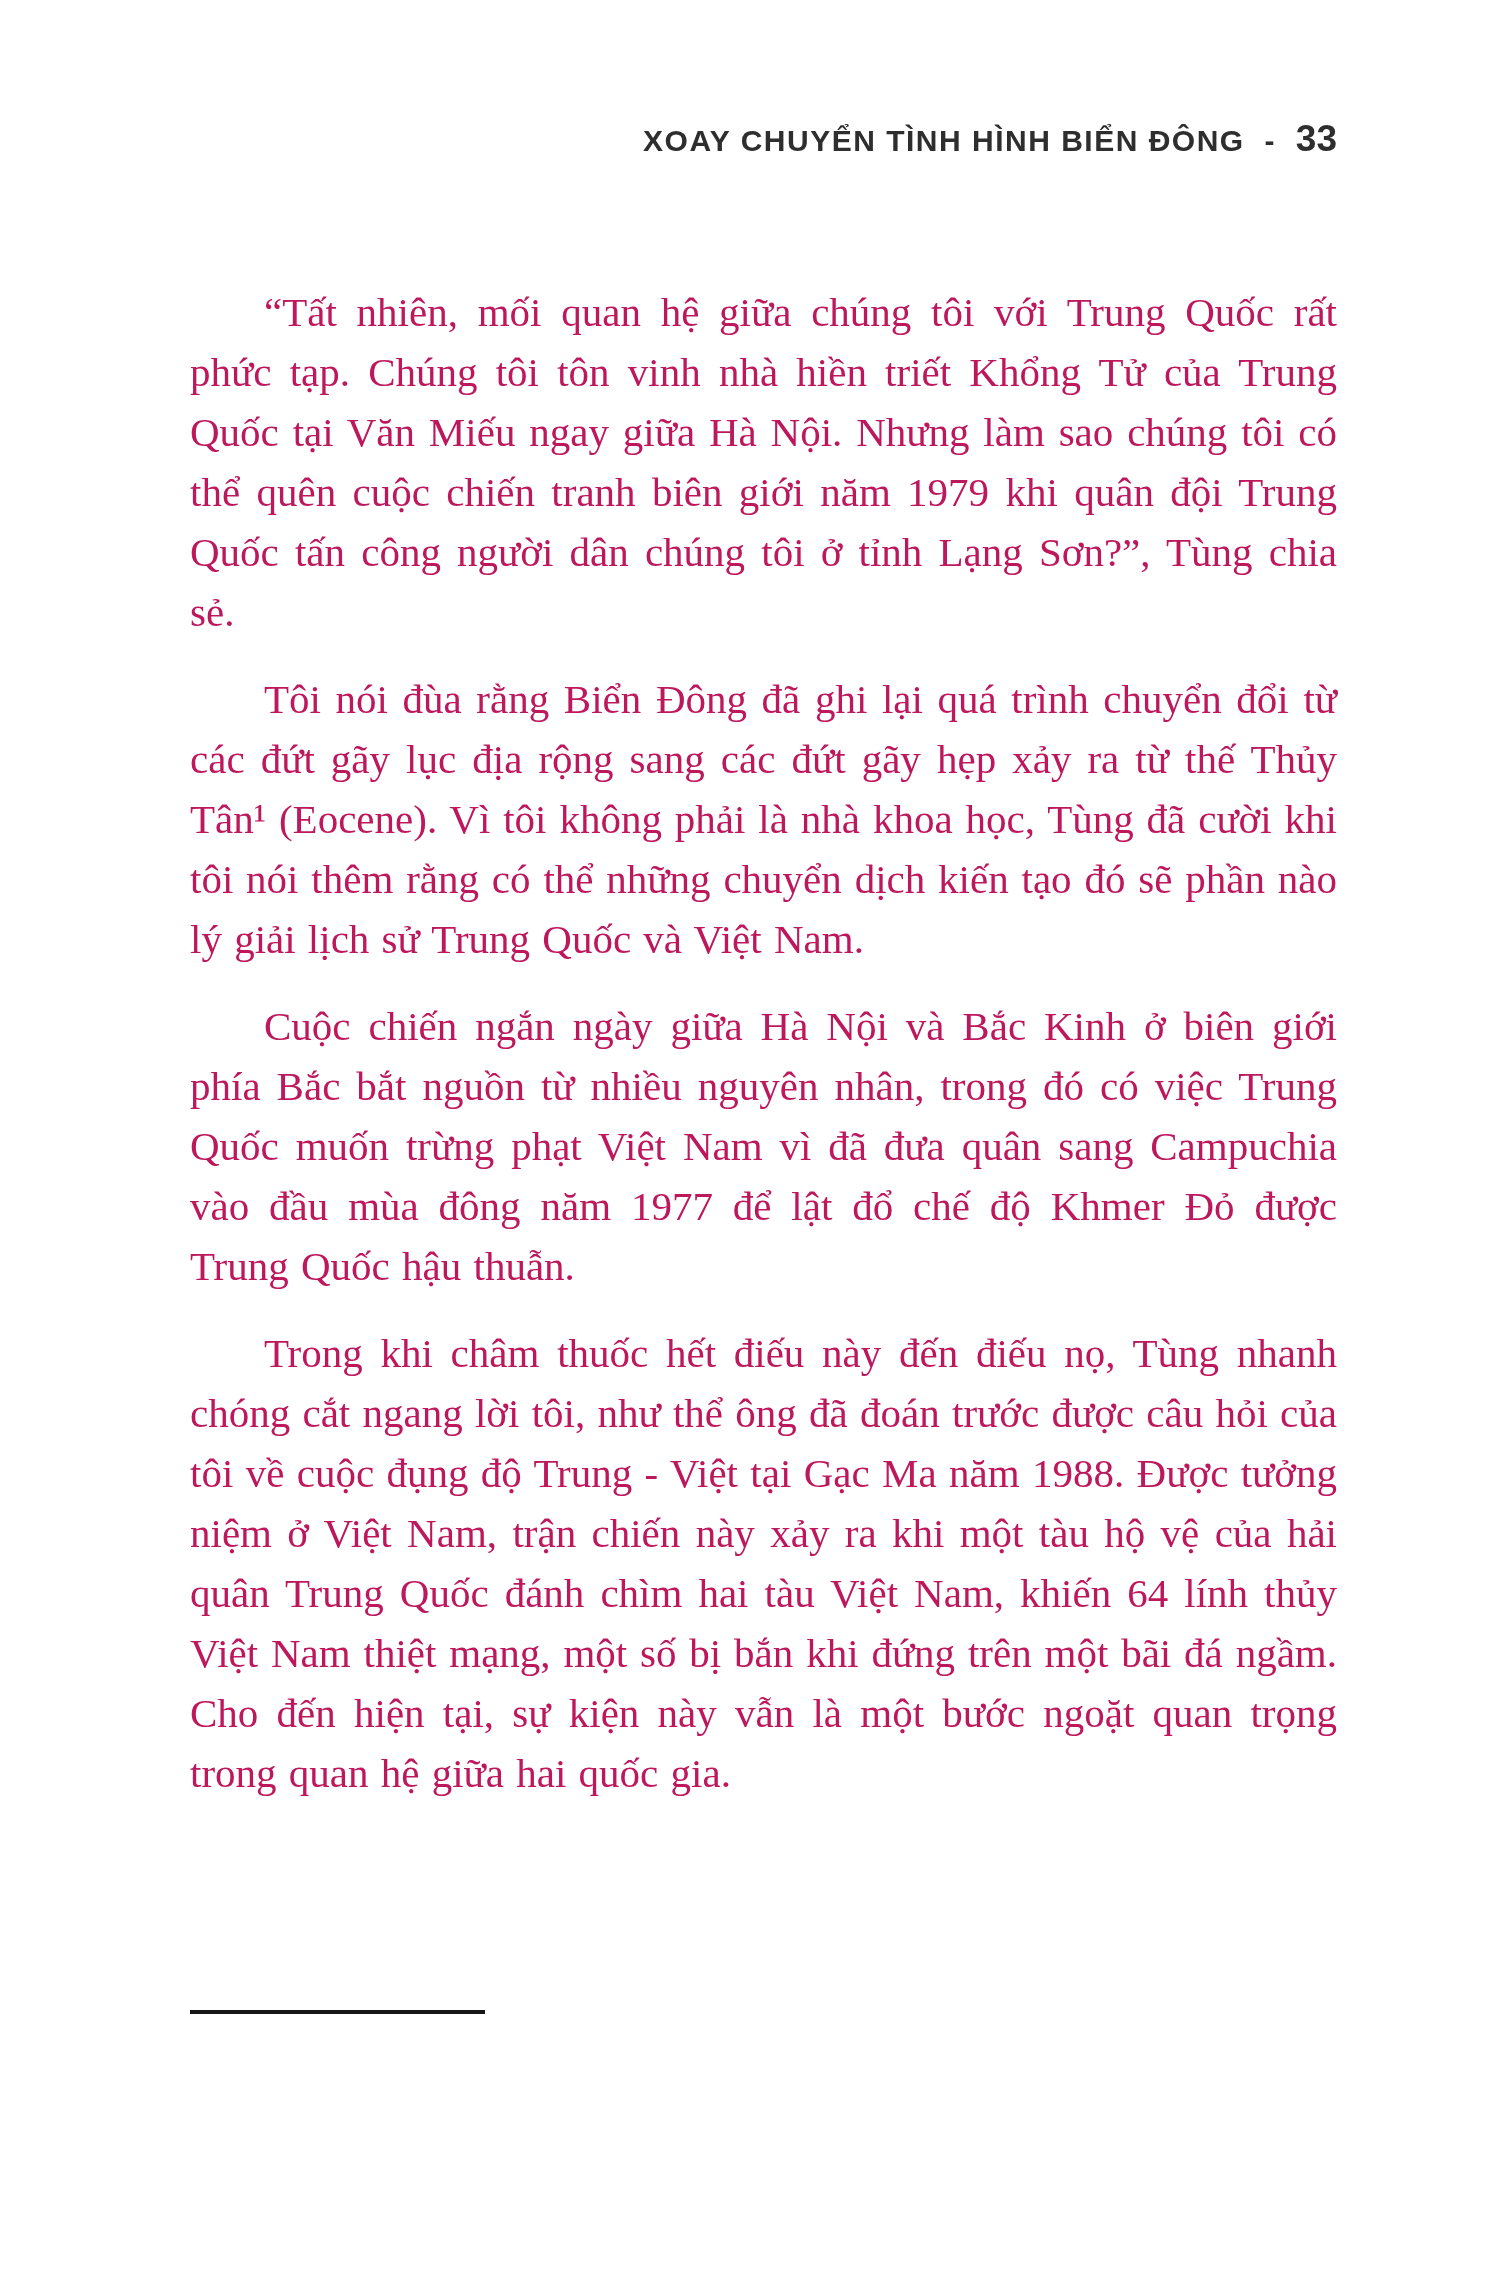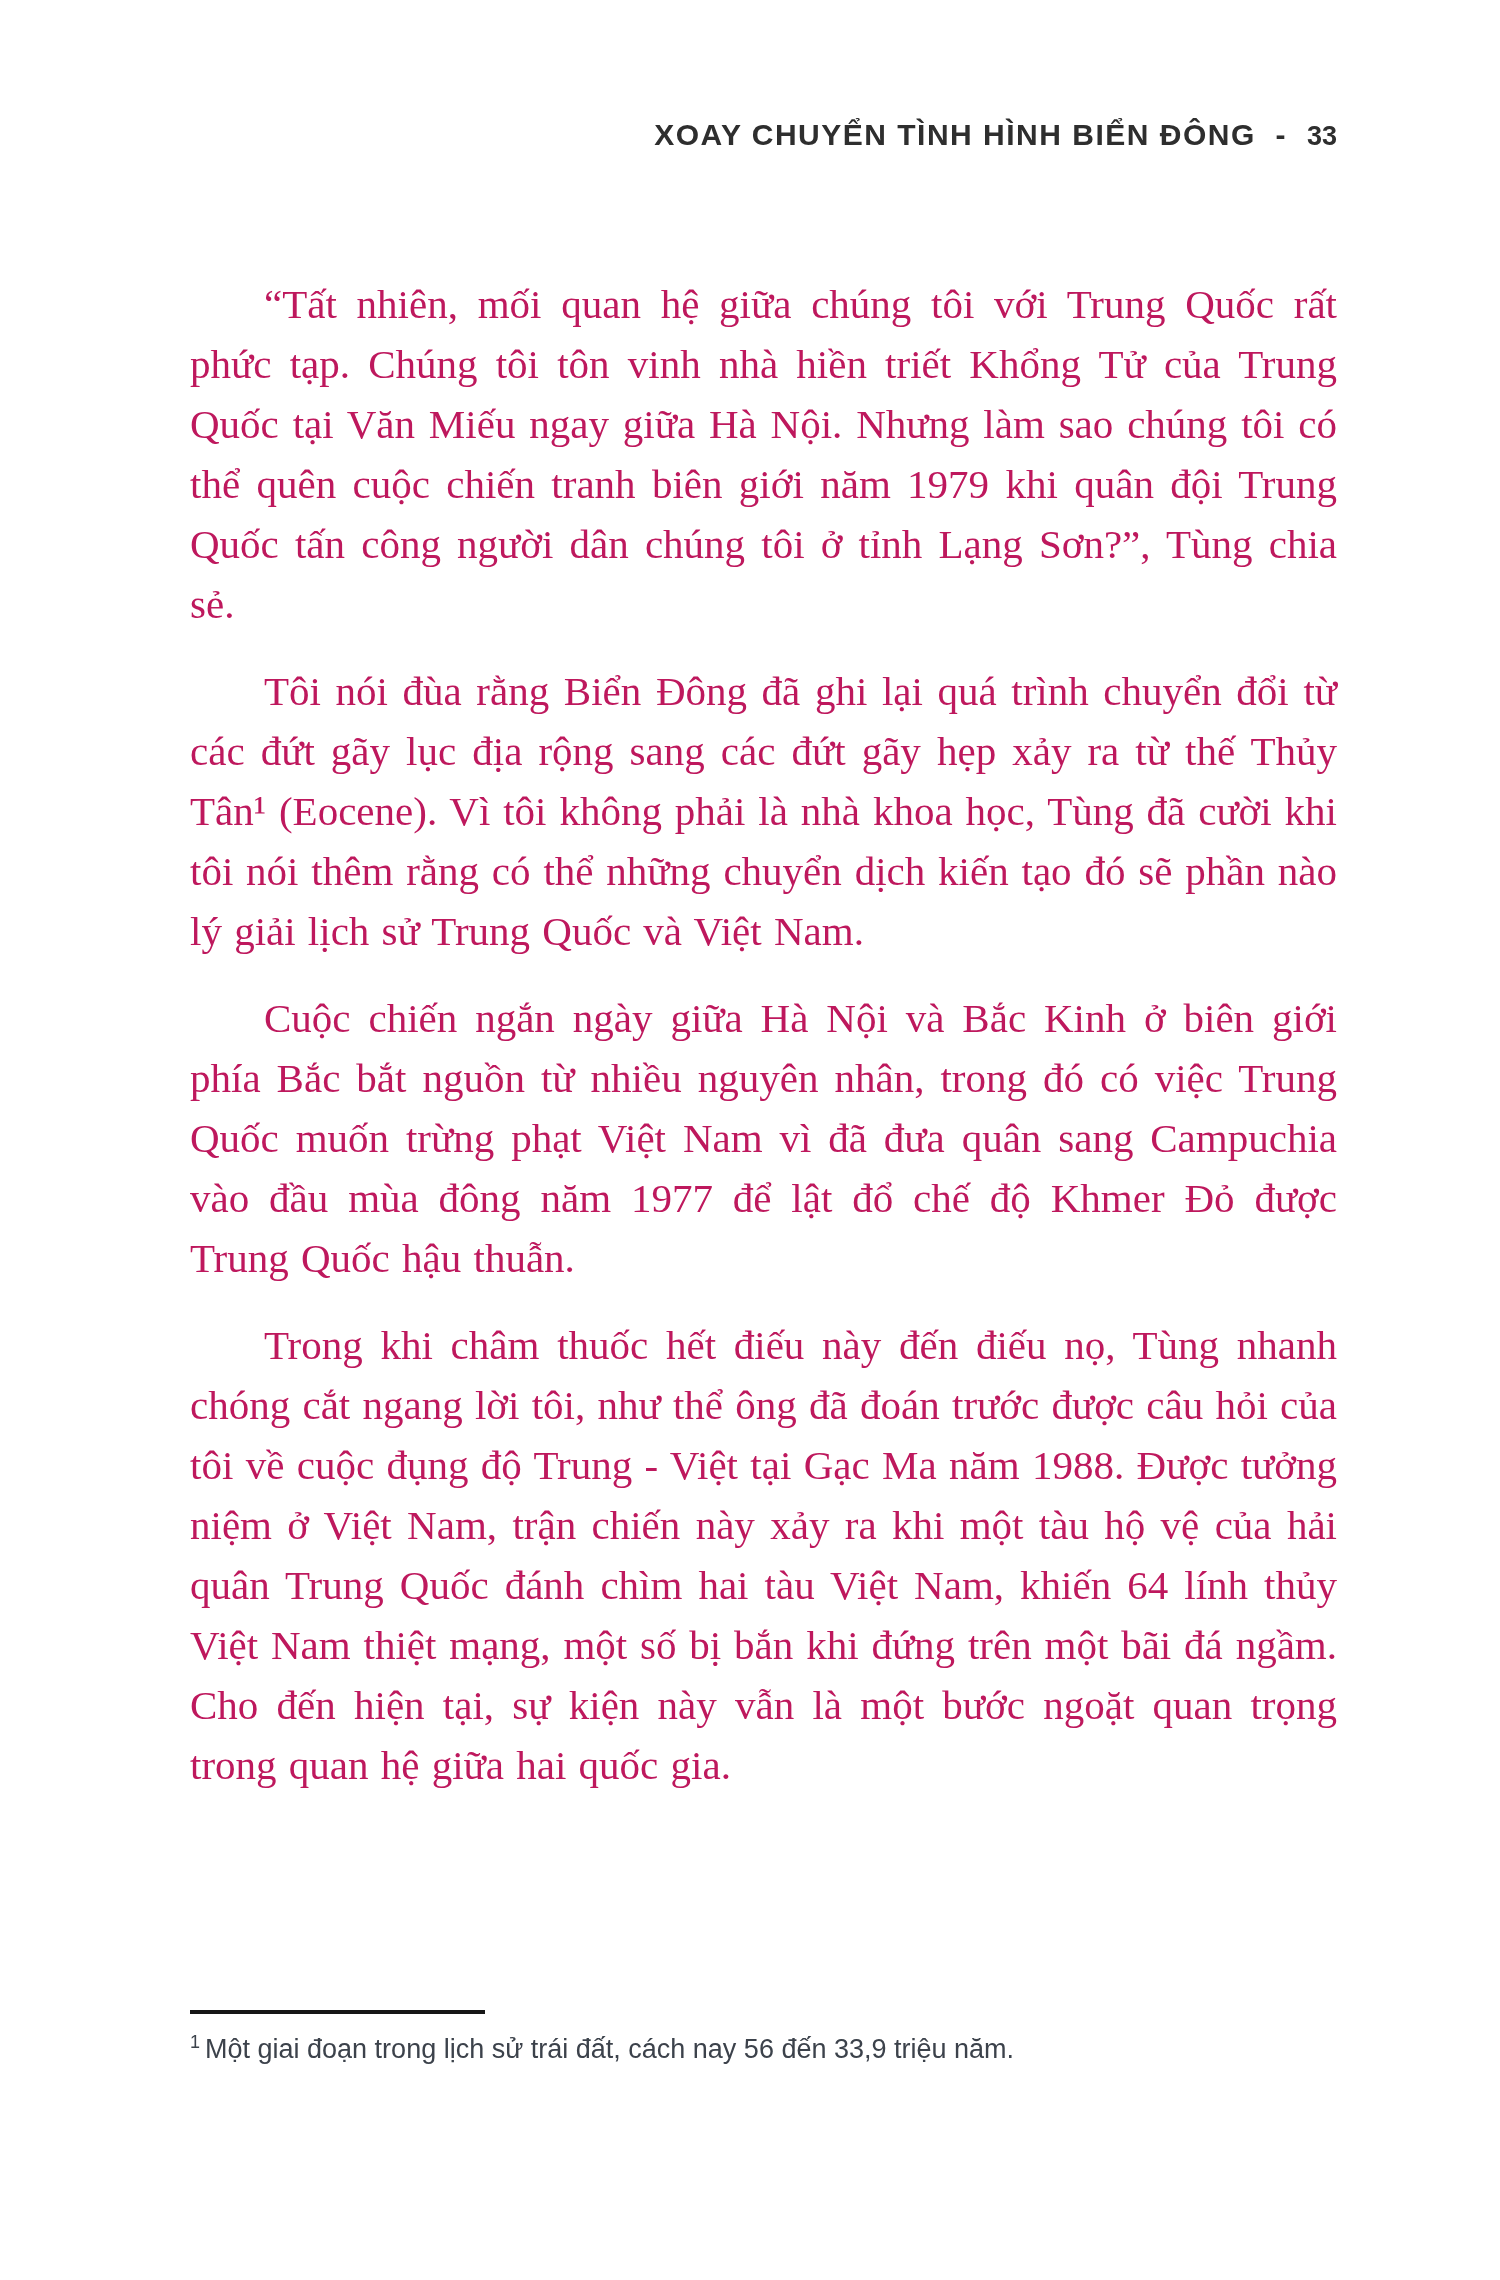--- a/index.html
+++ b/index.html
@@ -28,21 +28,21 @@
     font-weight: bold;
     color: #2e2e2e;
     font-size: 30px;
     letter-spacing: 1.5px;
     white-space: nowrap;
   }
   .page-header .dash {
     margin: 0 10px;
   }
   .page-header .pagenum {
-    font-size: 27px;
+    font-size: 37px;
     letter-spacing: 0;
   }
 
   
   .body-text {
     margin-top: 122px;
   }
   .body-text p {
     font-size: 41px;
     line-height: 60px;
@@ -95,16 +95,15 @@
 
   <main class="body-text">
     <p>“Tất nhiên, mối quan hệ giữa chúng tôi với Trung Quốc rất phức tạp. Chúng tôi tôn vinh nhà hiền triết Khổng Tử của Trung Quốc tại Văn Miếu ngay giữa Hà Nội. Nhưng làm sao chúng tôi có thể quên cuộc chiến tranh biên giới năm 1979 khi quân đội Trung Quốc tấn công người dân chúng tôi ở tỉnh Lạng Sơn?”, Tùng chia sẻ.</p>
     <p>Tôi nói đùa rằng Biển Đông đã ghi lại quá trình chuyển đổi từ các đứt gãy lục địa rộng sang các đứt gãy hẹp xảy ra từ thế Thủy Tân¹ (Eocene). Vì tôi không phải là nhà khoa học, Tùng đã cười khi tôi nói thêm rằng có thể những chuyển dịch kiến tạo đó sẽ phần nào lý giải lịch sử Trung Quốc và Việt Nam.</p>
     <p>Cuộc chiến ngắn ngày giữa Hà Nội và Bắc Kinh ở biên giới phía Bắc bắt nguồn từ nhiều nguyên nhân, trong đó có việc Trung Quốc muốn trừng phạt Việt Nam vì đã đưa quân sang Campuchia vào đầu mùa đông năm 1977 để lật đổ chế độ Khmer Đỏ được Trung Quốc hậu thuẫn.</p>
     <p>Trong khi châm thuốc hết điếu này đến điếu nọ, Tùng nhanh chóng cắt ngang lời tôi, như thể ông đã đoán trước được câu hỏi của tôi về cuộc đụng độ Trung - Việt tại Gạc Ma năm 1988. Được tưởng niệm ở Việt Nam, trận chiến này xảy ra khi một tàu hộ vệ của hải quân Trung Quốc đánh chìm hai tàu Việt Nam, khiến 64 lính thủy Việt Nam thiệt mạng, một số bị bắn khi đứng trên một bãi đá ngầm. Cho đến hiện tại, sự kiện này vẫn là một bước ngoặt quan trọng trong quan hệ giữa hai quốc gia.</p>
   </main>
 
   <footer class="footnote-area">
     <div class="footnote-rule"></div>
-    <p class="footnote"><sup>1</sup><span>Một giai đoạn trong lịch sử trái đất, cách nay 56 đến 33,9 triệu năm.</span></p>
   </footer>
 
 </div>
 
 </body></html>

